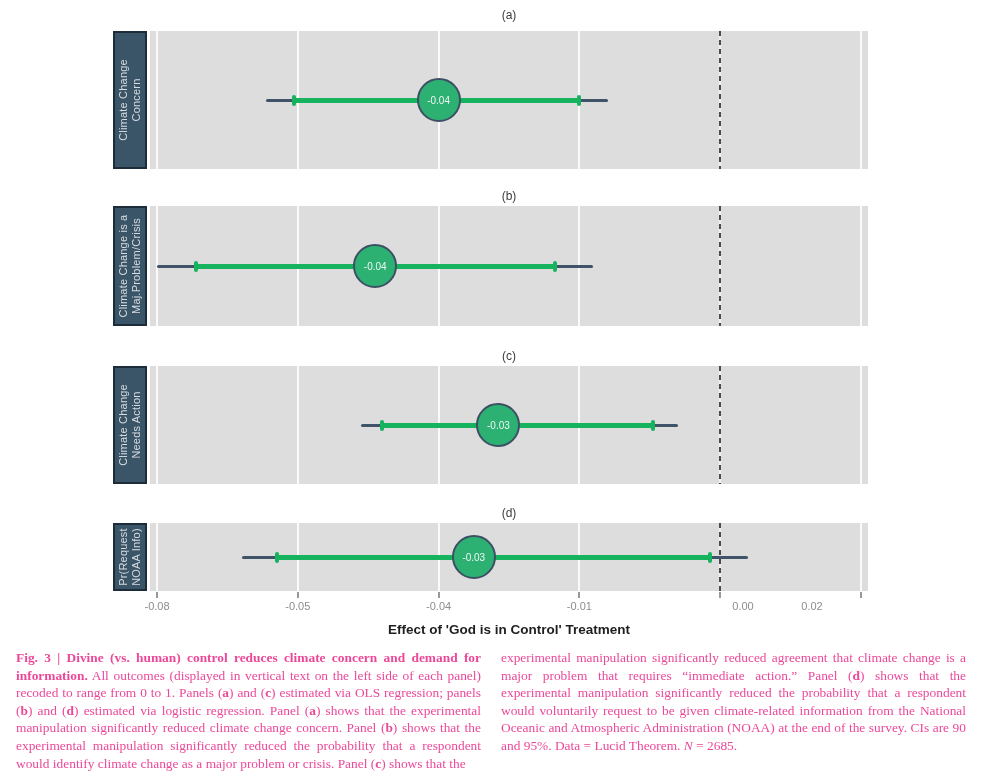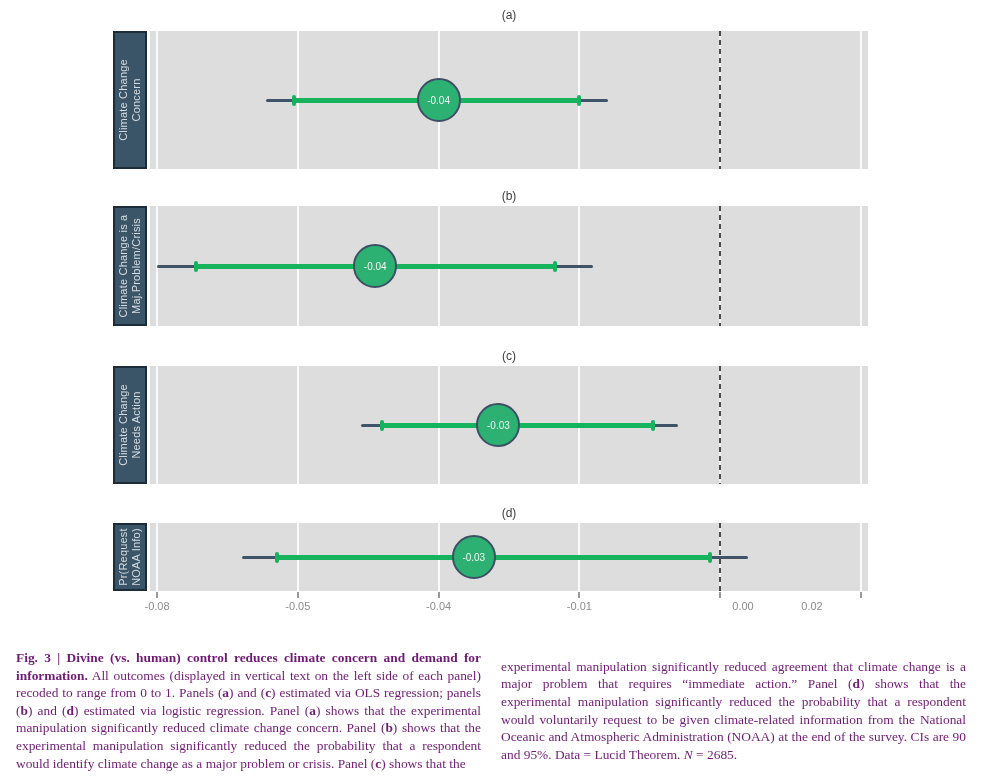--- a/index.html
+++ b/index.html
@@ -17,21 +17,21 @@
   .ci95{position:absolute;height:3px;background:#3f5469;border-radius:2px;}
   .ci90{position:absolute;height:5px;background:#16b35f;}
   .cap{position:absolute;width:4px;height:11px;background:#16b35f;border-radius:2px;}
   .point{position:absolute;width:44px;height:44px;border-radius:50%;background:#2cb173;border:2px solid #3c4f63;
         box-sizing:border-box;display:flex;align-items:center;justify-content:center;color:#f0f6f2;font-size:10px;}
   .tick-mark{position:absolute;width:2px;height:6px;background:#9a9a9a;}
   .tick-label{position:absolute;width:44px;text-align:center;font-size:11px;color:#8d8d8d;}
   .axis-title{position:absolute;left:150px;top:622px;width:718px;text-align:center;
         font-weight:700;font-size:13.5px;color:#1e1e1e;}
   .caption{position:absolute;left:16px;top:649px;right:19px;display:flex;gap:20px;
-        font-family:"Liberation Serif",serif;font-size:13.4px;line-height:17.6px;color:#701a75;text-align:justify;align-items:center;}
+        font-family:"Liberation Serif",serif;font-size:13.4px;line-height:17.6px;color:#ec4899;text-align:justify;}
   .caption .col{flex:1;}
   .b{font-weight:700;}
   .i{font-style:italic;}
 </style>
 </head>
 <body>
 
 <div class="page">
   <div id="chart">
       <div class="panel-title" style="left: 150px; top: 8px; width: 718px;">(a)</div>
@@ -124,17 +124,18 @@
       <div class="tick-label" style="left: 275.824px; top: 600px;">-0.05</div>
       <div class="tick-mark" style="left: 437.608px; top: 592px;"></div>
       <div class="tick-label" style="left: 416.608px; top: 600px;">-0.04</div>
       <div class="tick-mark" style="left: 578.392px; top: 592px;"></div>
       <div class="tick-label" style="left: 557.392px; top: 600px;">-0.01</div>
       <div class="tick-mark" style="left: 719.176px; top: 592px;"></div>
       <div class="tick-label" style="left: 721px; top: 600px;">0.00</div>
       <div class="tick-mark" style="left: 859.961px; top: 592px;"></div>
       <div class="tick-label" style="left: 790px; top: 600px;">0.02</div>
     </div>
+  <div class="axis-title">Effect of 'God is in Control' Treatment</div>
   <div class="caption">
     <div class="col" id="cap-left"><span class="b">Fig. 3 | Divine (vs. human) control reduces climate concern and demand for information.</span><span> All outcomes (displayed in vertical text on the left side of each panel) recoded to range from 0 to 1. Panels (</span><span class="b">a</span><span>) and (</span><span class="b">c</span><span>) estimated via OLS regression; panels (</span><span class="b">b</span><span>) and (</span><span class="b">d</span><span>) estimated via logistic regression. Panel (</span><span class="b">a</span><span>) shows that the experimental manipulation significantly reduced climate change concern. Panel (</span><span class="b">b</span><span>) shows that the experimental manipulation significantly reduced the probability that a respondent would identify climate change as a major problem or crisis. Panel (</span><span class="b">c</span><span>) shows that the</span></div>
     <div class="col" id="cap-right"><span>experimental manipulation significantly reduced agreement that climate change is a major problem that requires “immediate action.” Panel (</span><span class="b">d</span><span>) shows that the experimental manipulation significantly reduced the probability that a respondent would voluntarily request to be given climate-related information from the National Oceanic and Atmospheric Administration (NOAA) at the end of the survey. CIs are 90 and 95%. Data = Lucid Theorem. </span><span class="i">N</span><span> = 2685.</span></div>
   </div>
 </div>
 
 </body></html>

